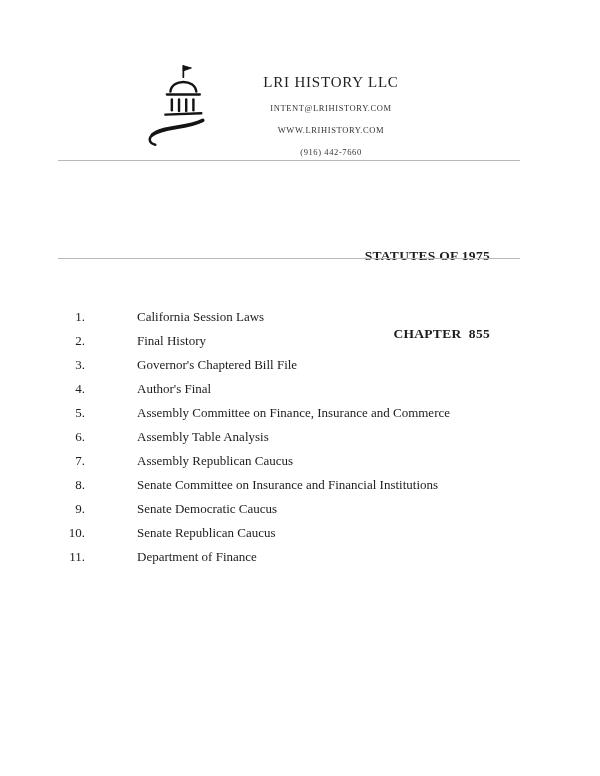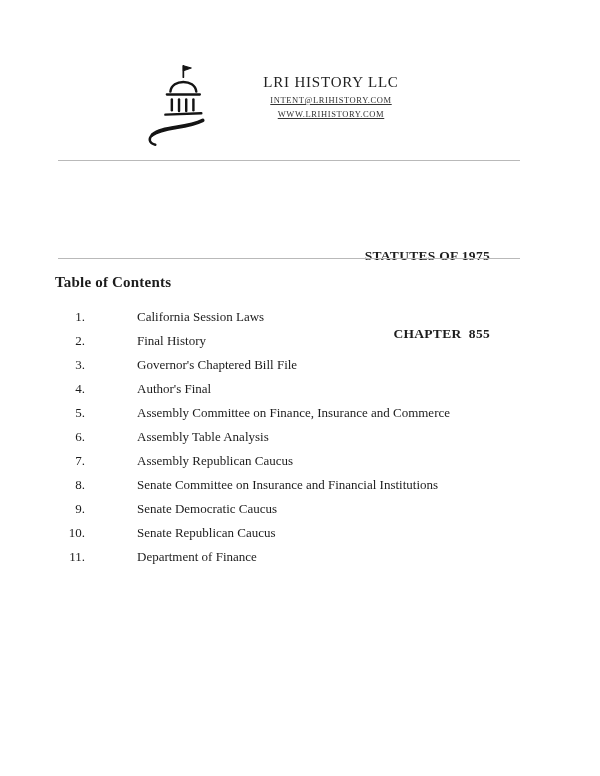--- a/index.html
+++ b/index.html
@@ -35,23 +35,22 @@
     min-width: 190px;
   }
   .company-name {
     font-size: 15px;
     letter-spacing: 0.8px;
     color: #222;
   }
   .company-line {
     font-size: 8.5px;
     letter-spacing: 0.6px;
-    margin-top: 4px;
+    margin-top: 12px;
     color: #333;
-    text-decoration: underline;
   }
 
   
   .rule {
     position: absolute;
     left: 58px;
     right: 80px;
     height: 0;
     border-top: 1px solid #b9b9b9;
   }
@@ -126,33 +125,33 @@
 
       <path d="M38 76 L88 74" stroke-width="3.4"></path>
 
       <path d="M90 84 C66 96 34 92 20 104" stroke-width="5"></path>
       <path d="M20 104 C14 109 15 116 24 118" stroke-width="3.4"></path>
     </svg>
     <div class="company">
       <div class="company-name">LRI HISTORY LLC</div>
       <div class="company-line">INTENT@LRIHISTORY.COM</div>
       <div class="company-line">WWW.LRIHISTORY.COM</div>
+      <div class="company-line">(916) 442-7660</div>
     </div>
   </div>
 
   <div class="rule rule-top"></div>
 
   <div class="statutes">
     <div>STATUTES OF 1975</div>
     <div>CHAPTER  855</div>
   </div>
 
   <div class="rule rule-mid"></div>
 
-  <div class="toc-title">Table of Contents</div>
 
   <div class="toc">
       <div class="toc-item">
         <span class="toc-num">1.</span>
         <span class="toc-label">California Session Laws</span>
       </div>
       <div class="toc-item">
         <span class="toc-num">2.</span>
         <span class="toc-label">Final History</span>
       </div>

